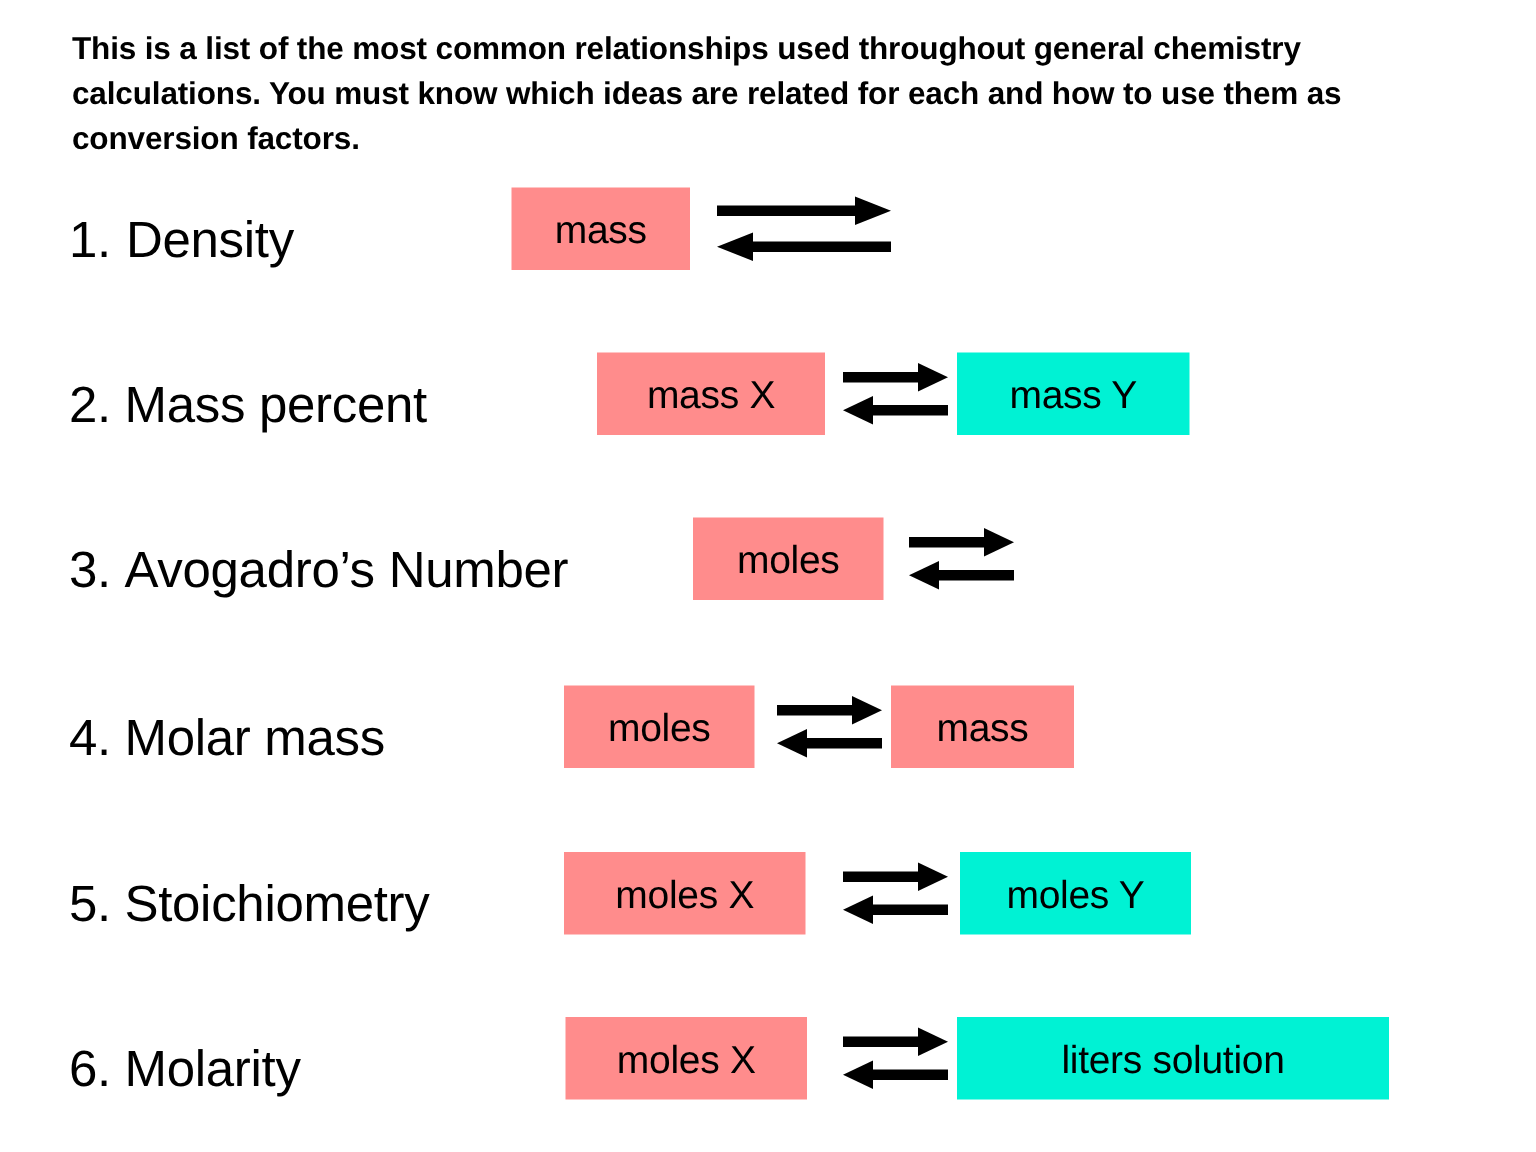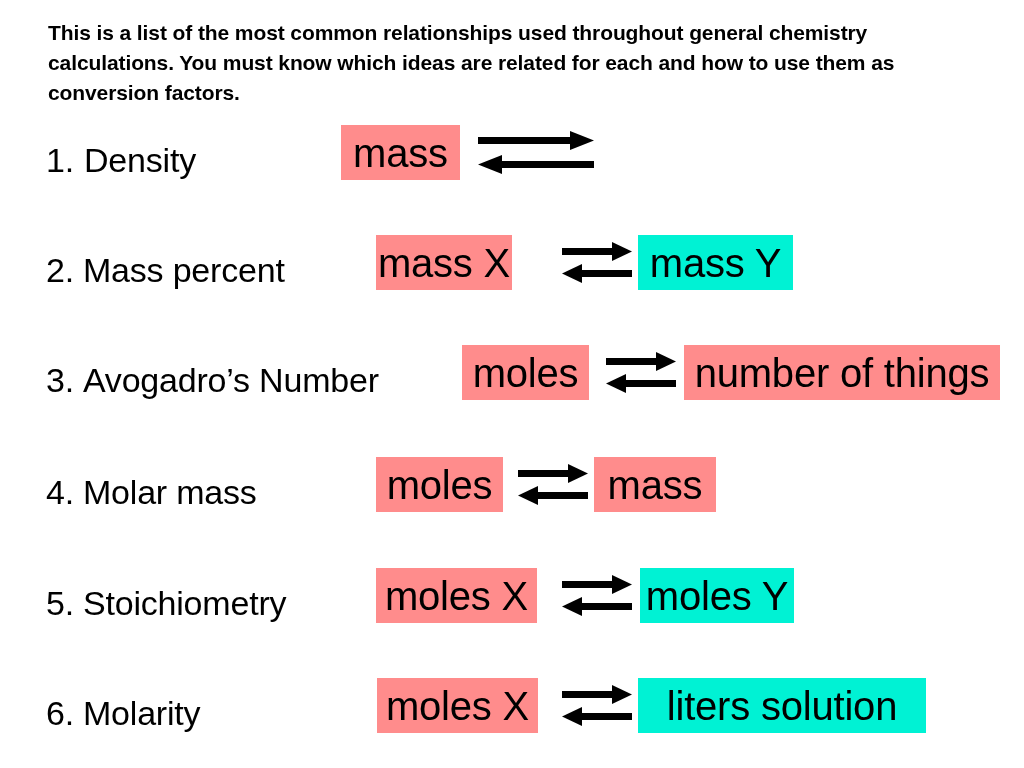--- a/index.html
+++ b/index.html
@@ -60,21 +60,21 @@
   }
 
   
   .box {
     position: absolute;
     top: 0;
     height: 55px;
     display: flex;
     align-items: center;
     justify-content: center;
-    font-size: 40px;
+    font-size: 26px;
     line-height: 1;
     white-space: nowrap;
     letter-spacing: -0.2px;
     box-sizing: border-box;
   }
   .box.pink  { background: #ff8c8c; }
   .box.cyan  { background: #00f2d4; }
 
   
   .arrows {
@@ -119,21 +119,21 @@
   </div>
 
 </div>
 
 <div class="row" id="row-2">
   <div class="row-label">
     <span class="num">2.</span>
     <span class="txt" style="margin-left:9px;">Mass percent</span>
   </div>
 
-  <div class="box pink" style="left:376px; width:136px;">mass X</div>
+  <div class="box pink" style="left:398px; width:152px;">mass X</div>
 
   <div class="arrows" style="left:560px; width:74px;">
     <svg width="74" height="55" viewBox="0 0 74 55" aria-hidden="true">
       <rect x="2" y="13" width="54" height="7" fill="#000"></rect>
       <polygon points="52,7 72,16.5 52,26" fill="#000"></polygon>
       <rect x="18" y="35" width="54" height="7" fill="#000"></rect>
       <polygon points="22,29 2,38.5 22,48" fill="#000"></polygon>
     </svg>
   </div>
 
@@ -150,21 +150,20 @@
 
   <div class="arrows" style="left:604px; width:74px;">
     <svg width="74" height="55" viewBox="0 0 74 55" aria-hidden="true">
       <rect x="2" y="13" width="54" height="7" fill="#000"></rect>
       <polygon points="52,7 72,16.5 52,26" fill="#000"></polygon>
       <rect x="18" y="35" width="54" height="7" fill="#000"></rect>
       <polygon points="22,29 2,38.5 22,48" fill="#000"></polygon>
     </svg>
   </div>
 
-  <div class="box pink" style="left:684px; width:316px;">number of things</div>
 </div>
 
 <div class="row" id="row-4">
   <div class="row-label">
     <span class="num">4.</span>
     <span class="txt" style="margin-left:9px;">Molar mass</span>
   </div>
 
   <div class="box pink" style="left:376px; width:127px;">moles</div>
 

